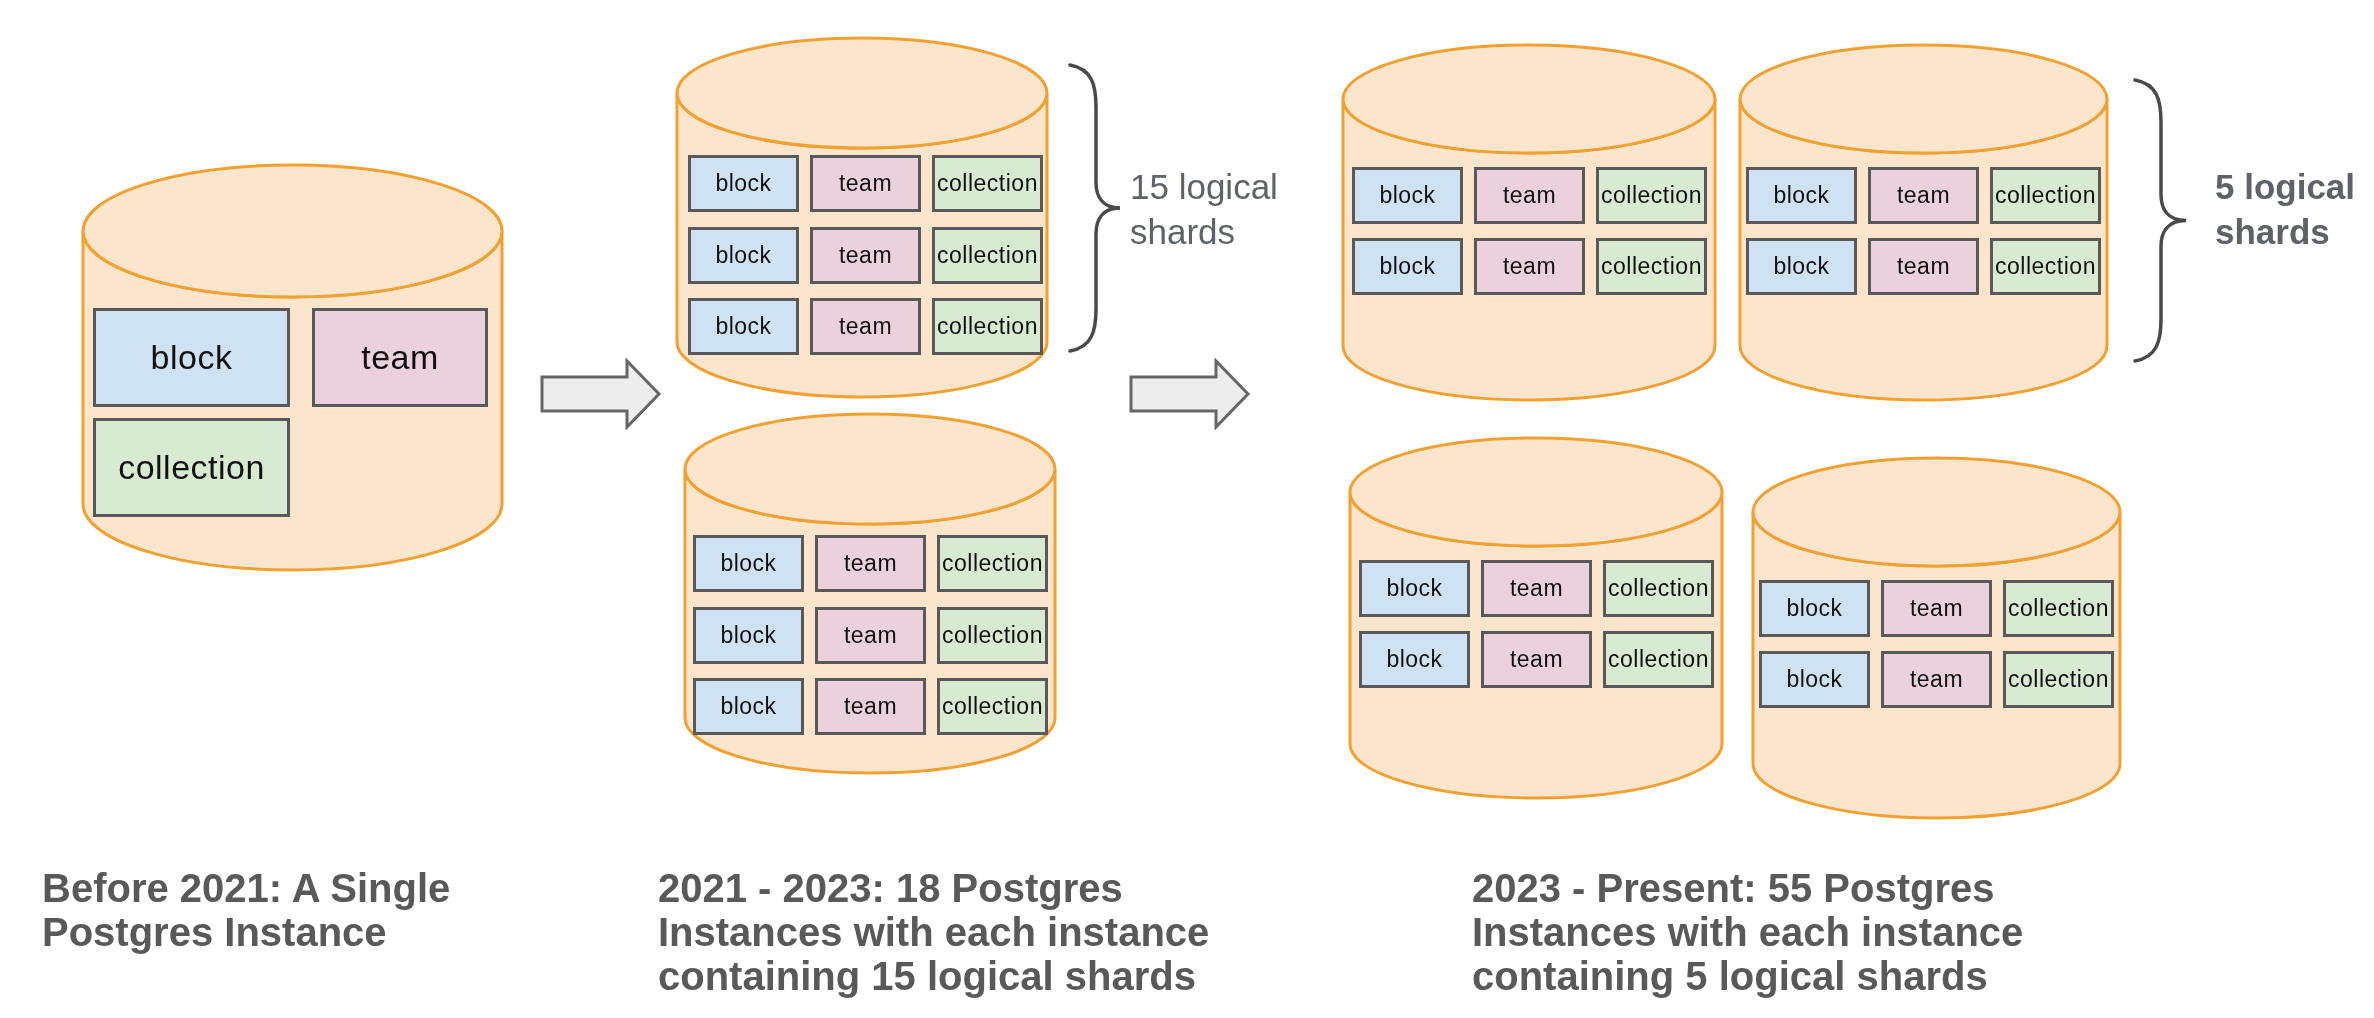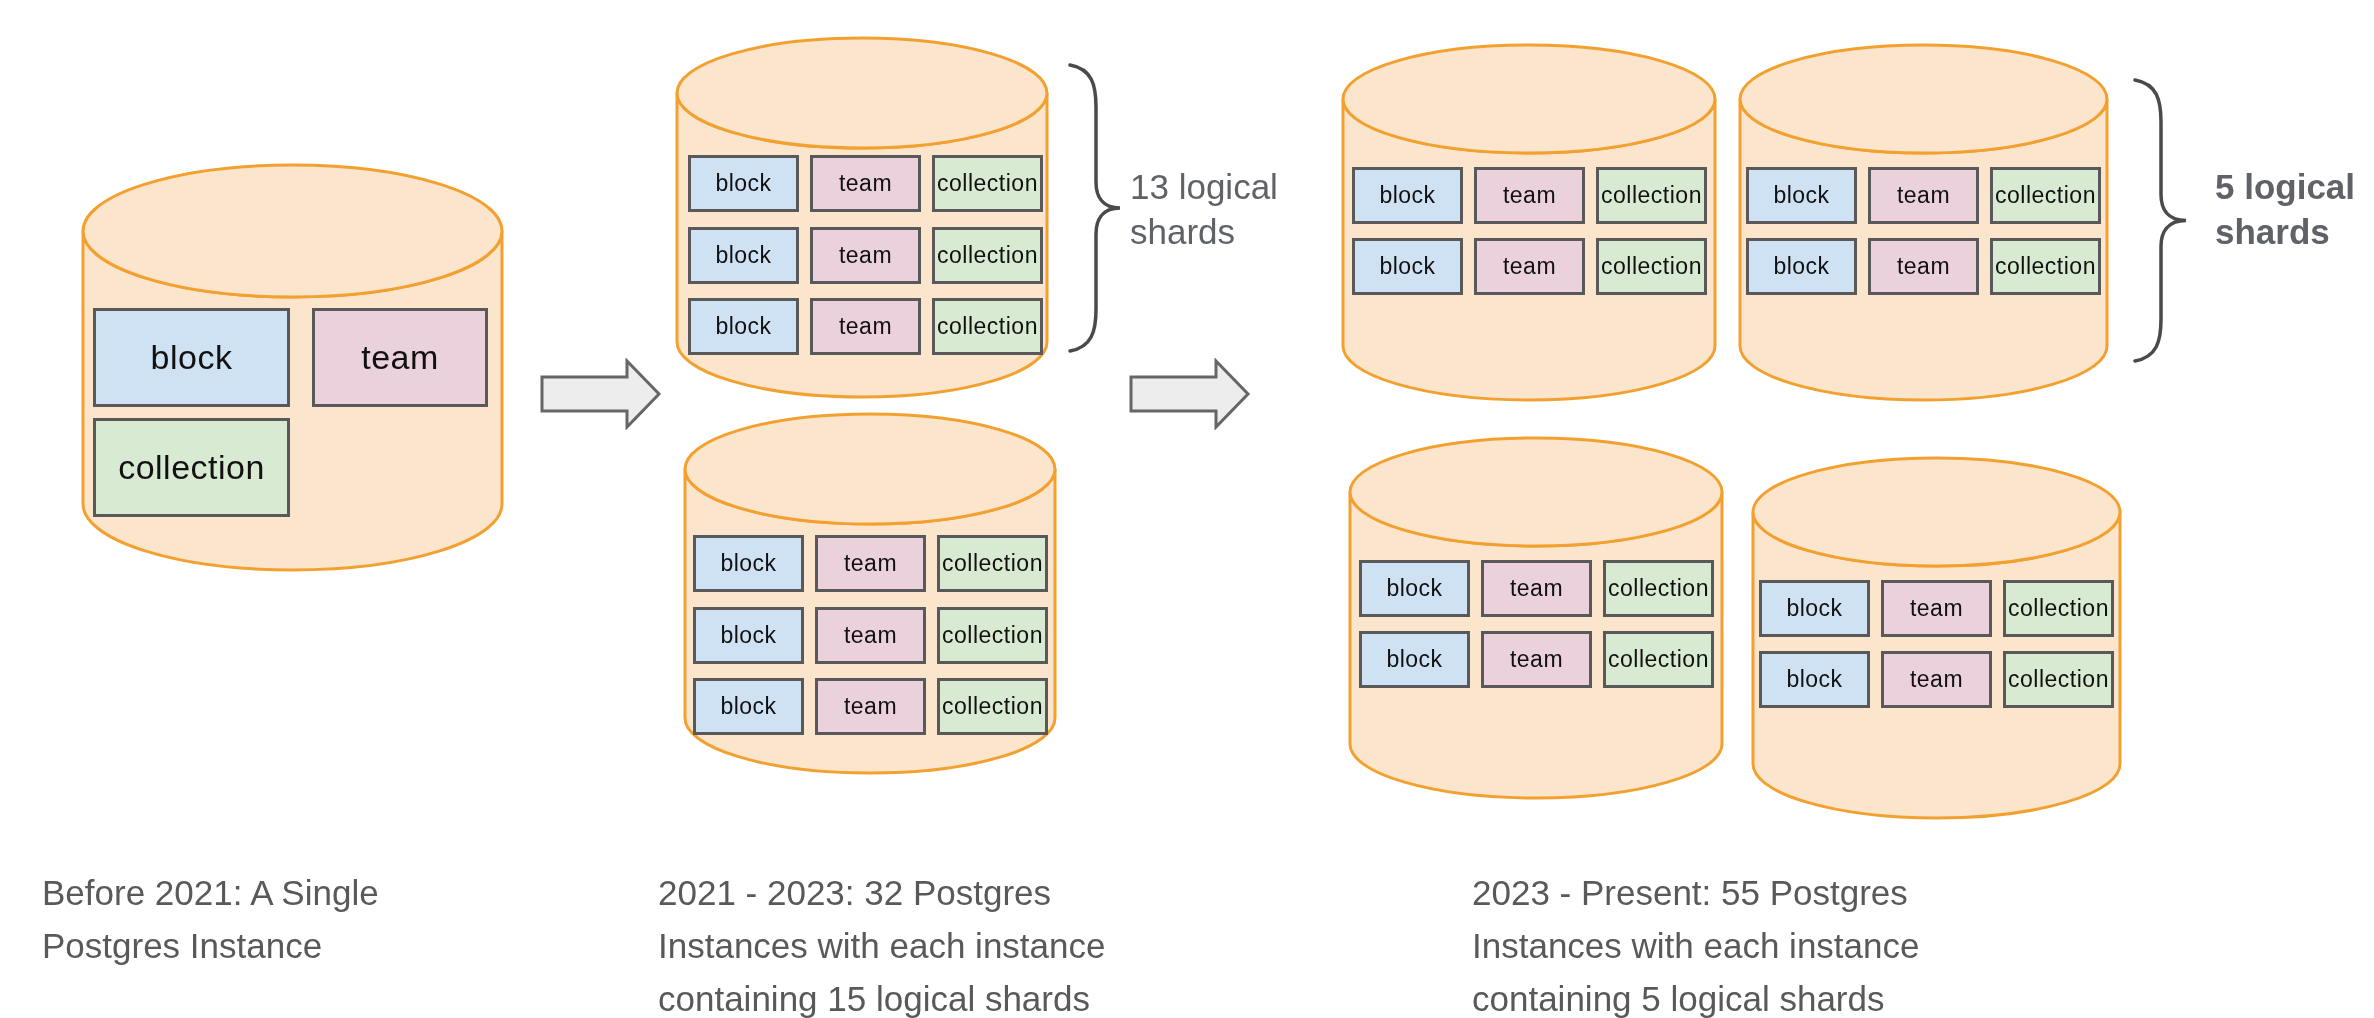--- a/index.html
+++ b/index.html
@@ -31,49 +31,49 @@
     white-space: pre-line;
     font-size: 35px;
     line-height: 45px;
     color: var(--shard-label-color, #5f6368);
   }
   .shard-label-1 { left: 1130px; top: 164px; }
   .shard-label-2 { left: 2215px; top: 164px; font-weight: bold; }
   .caption {
     position: absolute;
     white-space: pre-line;
-    font-size: 35px;
-    line-height: 53px;
-    font-weight: normal;
+    font-size: 40px;
+    line-height: 44px;
+    font-weight: bold;
     color: var(--caption-color, #595959);
   }
   .caption-1 { left: 42px;  top: 866px; }
   .caption-2 { left: 658px; top: 866px; }
   .caption-3 { left: 1472px; top: 866px; }
 </style>
 </head>
 <body>
 
 <div id="diagram" style="--bg: #ffffff; --table-border: #595959; --table-text: #111111; --shard-label-color: #5f6368; --caption-color: #595959;">
 
   <svg class="arrow arrow-1" viewBox="0 0 122 72">
     <polygon class="arrow-shape" points="2,19 87,19 87,3 119,36 87,69 87,53 2,53" fill="#ededed" stroke="#666666" stroke-width="3"></polygon>
   </svg>
   <svg class="arrow arrow-2" viewBox="0 0 122 72">
     <polygon class="arrow-shape" points="2,19 87,19 87,3 119,36 87,69 87,53 2,53" fill="#ededed" stroke="#666666" stroke-width="3"></polygon>
   </svg>
 
-  <div class="shard-label shard-label-1">13 logical
+  <div class="shard-label shard-label-1">15 logical
 shards</div>
   <div class="shard-label shard-label-2">5 logical
 shards</div>
 
   <div class="caption caption-1">Before 2021: A Single
 Postgres Instance</div>
-  <div class="caption caption-2">2021 - 2023: 32 Postgres
+  <div class="caption caption-2">2021 - 2023: 18 Postgres
 Instances with each instance
 containing 15 logical shards</div>
   <div class="caption caption-3">2023 - Present: 55 Postgres
 Instances with each instance
 containing 5 logical shards</div>
 
 <svg class="cyl-svg" viewBox="0 0 419 405" width="419" height="405" style="left: 83px; top: 165px;">
       <path d="M 0 66 L 0 339 A 209.5 66 0 0 0 419 339 L 419 66 A 209.5 66 0 0 1 0 66 Z" fill="#fce5cd" stroke="#f2a130" stroke-width="3"></path>
       <ellipse cx="209.5" cy="66" rx="209.5" ry="66" fill="#fce5cd" stroke="#f2a130" stroke-width="3"></ellipse>
     </svg>

